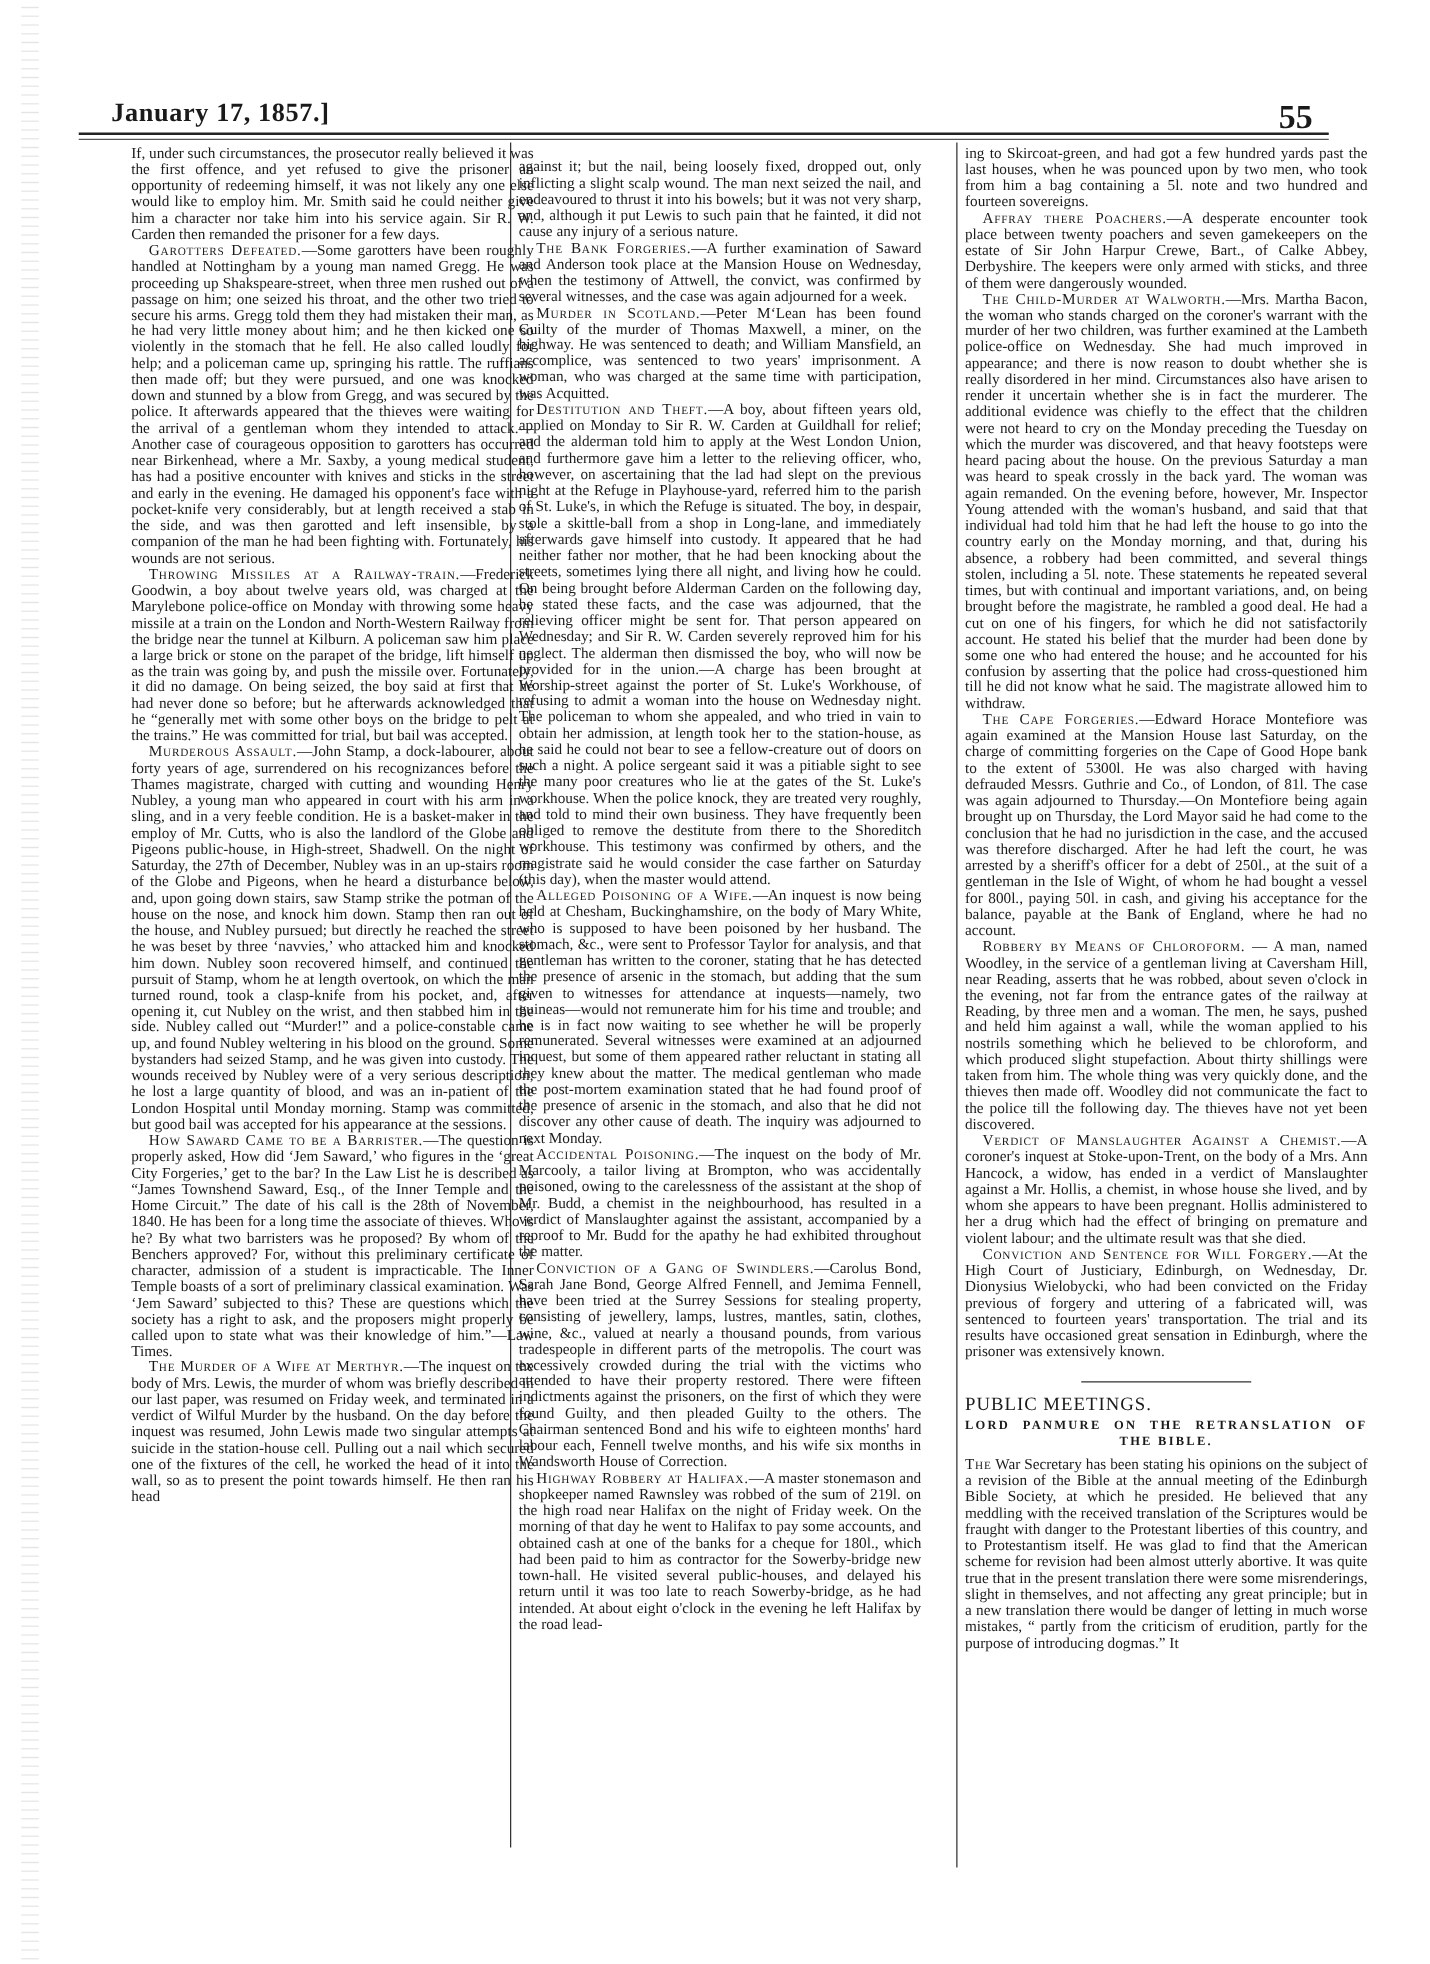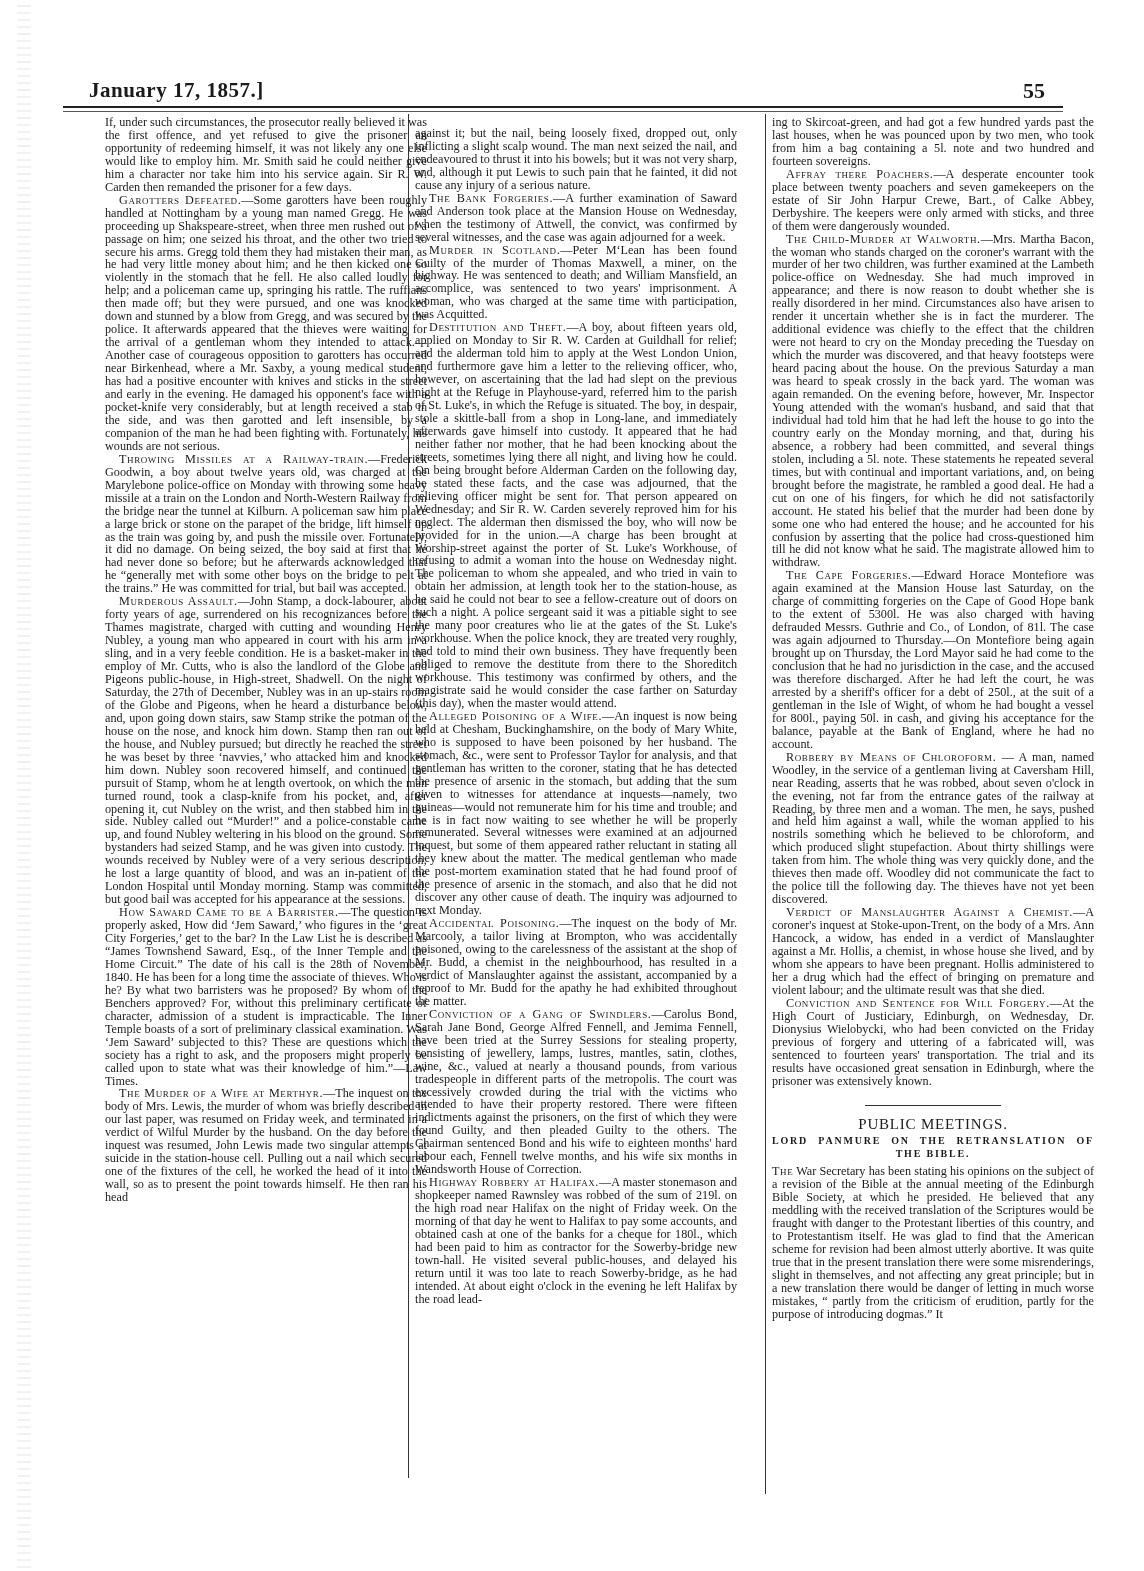--- a/index.html
+++ b/index.html
@@ -4,37 +4,37 @@
 <style>
   html, body { margin: 0; padding: 0; background: #ffffff; }
   body {
     width: 1144px; height: 1571px; position: relative; overflow: hidden;
     font-family: "Liberation Serif", "DejaVu Serif", serif; color: #1a1a1a;
   }
   .page { position: absolute; left: 17px; top: 0; width: 1088px; height: 1571px; }
   .masthead { position: absolute; top: 78px; left: 48px; width: 1000px; height: 28px; }
   .mh-date { position: absolute; left: 24px; top: 0; font-size: 21px; font-weight: bold; letter-spacing: 0.5px; }
   .mh-title { position: absolute; left: 420px; top: 0; font-size: 22px; letter-spacing: 14px; font-weight: normal; }
-  .mh-page { position: absolute; left: 958px; top: 0; font-size: 22px; font-weight: bold; }
+  .mh-page { position: absolute; left: 958px; top: 0; font-size: 27px; font-weight: bold; }
   .rule-top { position: absolute; top: 106px; left: 46px; width: 1000px; height: 3px; border-top: 2px solid #222; border-bottom: 1px solid #555; }
   .col {
     position: absolute; top: 116px; width: 322px;
     font-size: 12.2px; line-height: 12.95px; text-align: justify;
   }
   .col1 { left: 48px; margin-left: 40px; }
   .col2 { left: 398px; margin-top: 11px; }
   .col3 { left: 755px; }
   .vrule { position: absolute; top: 114px; width: 1px; background: #333; }
   .vr1 { left: 391px; height: 1364px; }
   .vr2 { left: 748px; height: 1380px; }
   p { margin: 0; text-indent: 14px; }
   p.noindent { text-indent: 0; }
   .hd { font-variant: small-caps; letter-spacing: 0.6px; }
   .sec-rule { width: 136px; margin: 18px auto 12px auto; border-top: 1px solid #333; }
-  .sec-title { text-align: center; font-size: 15px; letter-spacing: 0.8px; margin-bottom: 4px; }
+  .sec-title { text-align: left; font-size: 15px; letter-spacing: 0.8px; margin-bottom: 4px; }
   .sec-sub { text-align: justify; text-align-last: center; font-size: 10px; letter-spacing: 1.8px; font-weight: bold; margin-bottom: 4px; text-transform: uppercase; }
   .speck { position: absolute; left: 0; top: 0; width: 14px; height: 1571px;
     background: repeating-linear-gradient(180deg, #fff 0px, #fff 5px, #cfcfcf 6px, #fff 7px); opacity: 0.55; }
 </style>
 </head>
 <body>
 
 <div class="page">
   <div class="speck"></div>
 

